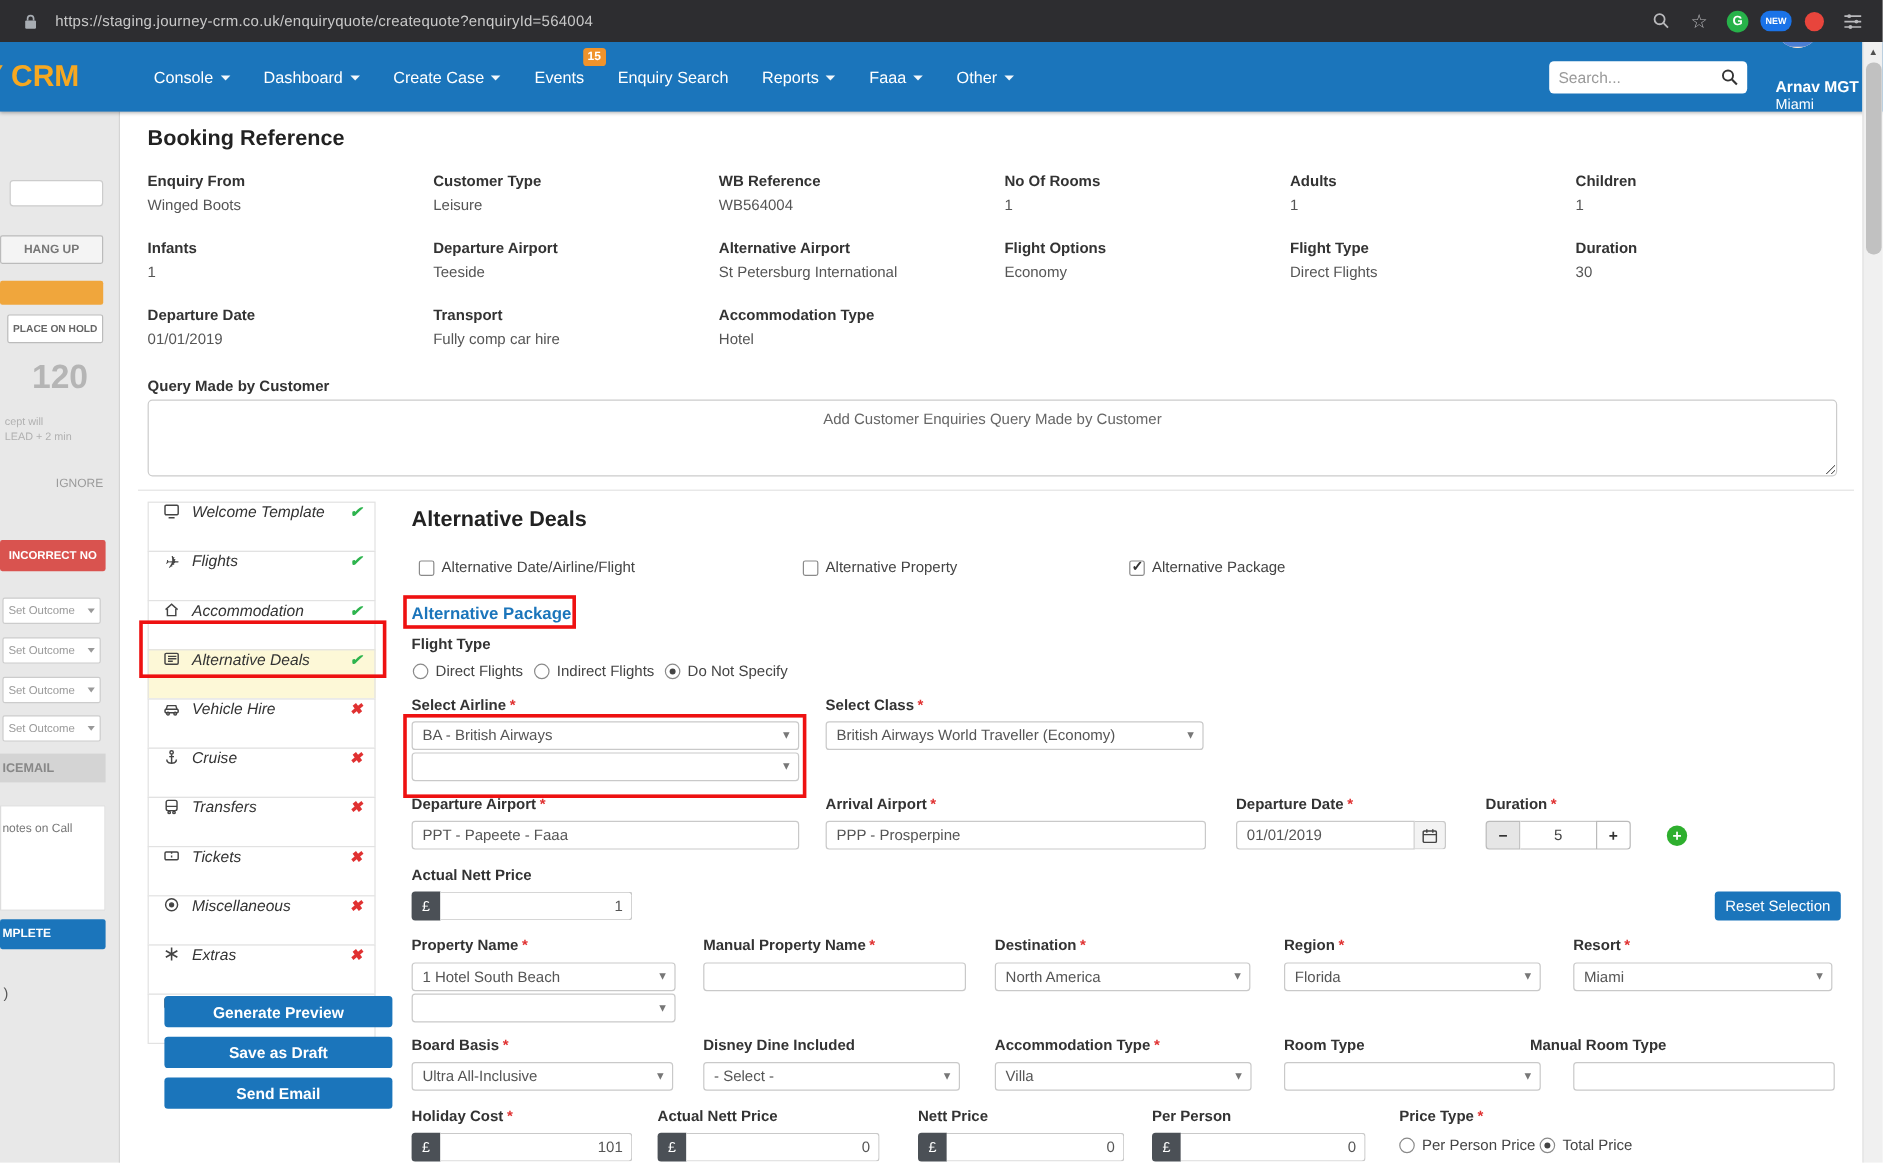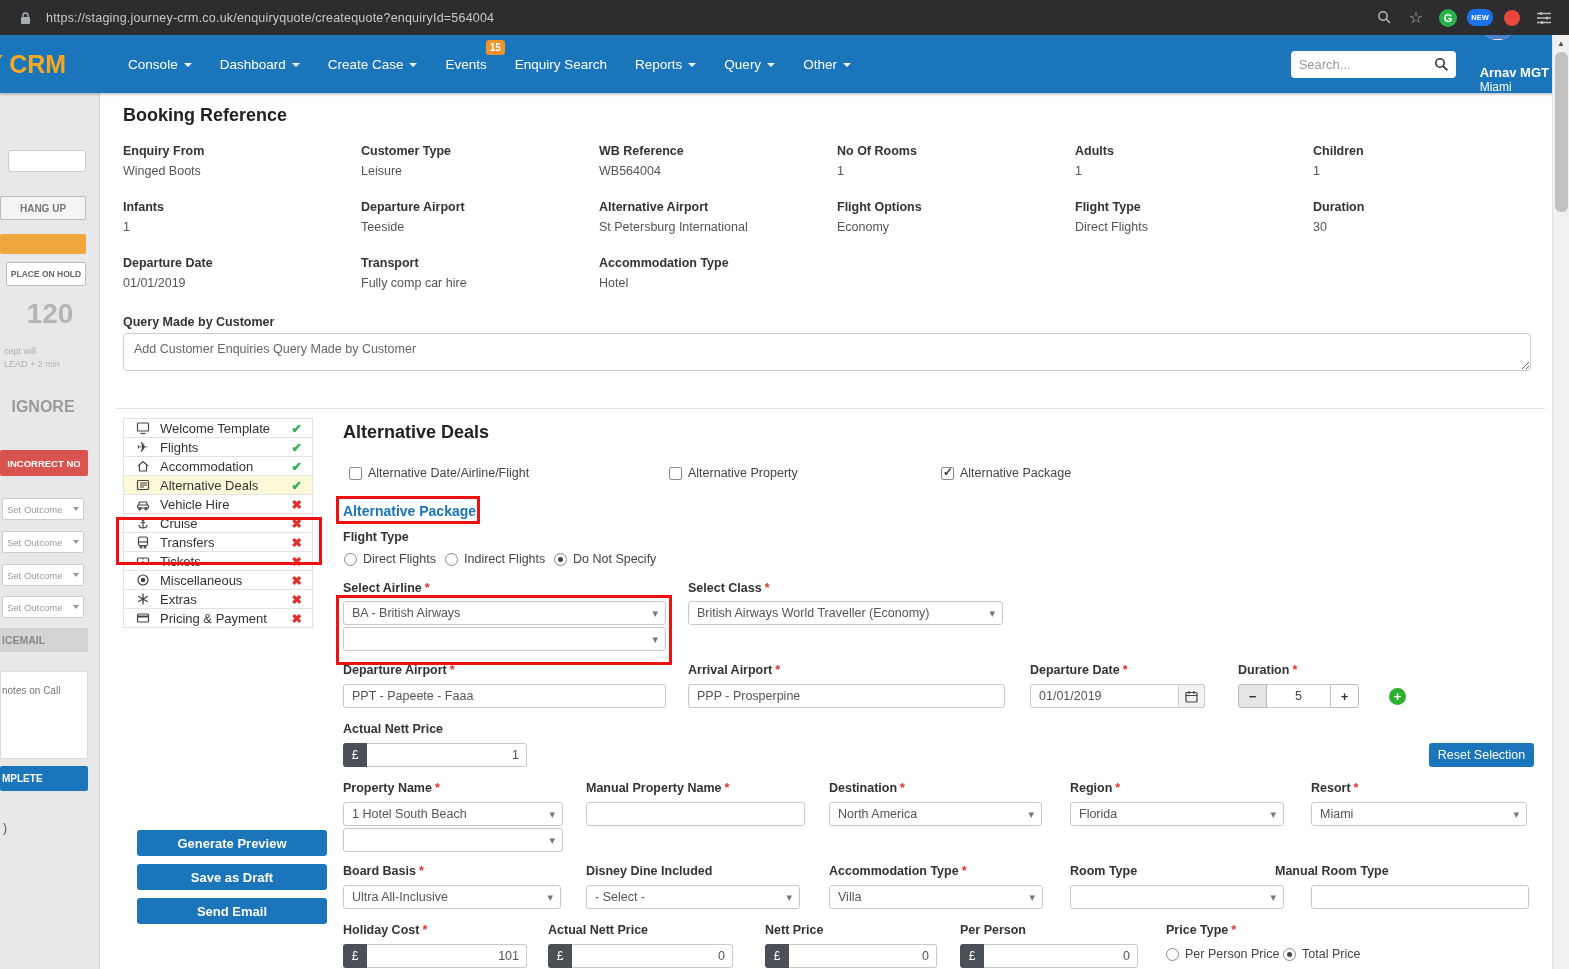--- a/index.html
+++ b/index.html
@@ -50,21 +50,21 @@
   .pp { position:absolute; }
   .pp-input { left:8px; top:57px; width:78px; height:22px; background:#fff; border:1px solid #ccc; border-radius:3px; }
   .pp-btn { display:flex; align-items:center; justify-content:center; font-weight:bold; cursor:pointer; }
   .pp-hang { left:0; top:103px; width:86px; height:24px; background:#f4f4f4; border:1px solid #bbb;
     color:#777; font-size:10px; border-radius:2px; }
   .pp-task { left:0; top:141px; width:86px; height:20px; background:#f0a63c; border-radius:2px; }
   .pp-hold { left:6px; top:169px; width:80px; height:24px; background:#fff; border:1px solid #bbb;
     color:#666; font-size:8.5px; border-radius:2px; }
   .pp-timer { left:0; top:205px; width:100px; text-align:center; font-size:28px; color:#b5b5b5; font-weight:bold; }
   .pp-note { left:4px; top:252px; font-size:9px; color:#b0b0b0; line-height:13px; }
-  .pp-ignore { left:0; top:305px; width:86px; text-align:center; font-size:16px; font-weight:bold; color:#9a9a9a; cursor:pointer; }
+  .pp-ignore { left:0; top:305px; width:86px; text-align:right; font-size:10px; font-weight:normal; color:#9a9a9a; cursor:pointer; }
   .pp-incorrect { left:0; top:357px; width:88px; height:26px; background:#d9534f; color:#fff; font-size:9.5px; border-radius:2px; }
   .pp-outcome { left:2px; width:82px; height:22px; background:#fff; border:1px solid #ccc; border-radius:2px;
     color:#999; font-size:9.5px; display:flex; align-items:center; padding:0 4px; cursor:pointer; }
   .pp-outcome .caret-d { margin-left:auto; width:0; height:0; border-left:3.5px solid transparent;
     border-right:3.5px solid transparent; border-top:4px solid #999; }
   .pp-vm { left:0; top:535px; width:88px; height:24px; background:#d4d4d4; color:#888; font-size:10.5px;
     font-weight:bold; display:flex; align-items:center; padding-left:2px; cursor:pointer; }
   .pp-notesbox { left:0; top:578px; width:88px; height:88px; background:#fff; border:1px solid #ddd; }
   .pp-notestxt { left:2px; top:592px; font-size:10px; color:#777; }
   .pp-complete { left:0; top:673px; width:88px; height:25px; background:#1b75bb; color:#fff; font-size:10px;
@@ -75,29 +75,29 @@
   .main { position:absolute; left:100px; top:93px; width:1452px; height:876px; background:#fff; overflow:hidden; }
   .sec-title { font-size:18px; font-weight:bold; color:#222; white-space:nowrap; }
   .lbl { font-weight:bold; font-size:12.5px; color:#333; white-space:nowrap; }
   .req { color:#e03131; margin-left:3px; }
   .val { font-size:12.5px; color:#555; white-space:nowrap; }
 
   .bk-grid { position:absolute; left:23px; top:51px; width:1411px; display:grid;
     grid-template-columns:repeat(5, 238px) 1fr; row-gap:22px; }
   .bk-cell .lbl { margin-bottom:6px; }
 
-  .query-ta { position:absolute; left:23px; top:240px; width:1408px; height:38px; border:1px solid #ccc;
-    border-radius:4px; padding:8px 10px; font-size:12.5px; color:#555; font-family:inherit; }
+  .query-ta { position:absolute; left:23px; top:240px; width:1408px; height:64px; border:1px solid #ccc;
+    border-radius:4px; padding:8px 10px; font-size:12.5px; color:#555; font-family:inherit;text-align:center; }
   .query-ta::placeholder { color:#666; }
   .divider { position:absolute; left:15px; top:315px; width:1430px; border-top:1px solid #e3e3e3; }
 
   
   .tabs { position:absolute; left:23px; top:325px; width:190px; height:551px; }
-  .tab { height:20px; border:1px solid #e2e2e2; margin-top:-1px; display:flex; align-items:center;
-    padding:0 10px; gap:9px; background:#fff; font-size:13px; color:#333; cursor:pointer; }
+  .tab { height:42px; border:1px solid #e2e2e2; margin-top:-1px; display:flex; align-items:flex-start;
+    padding:0 10px; gap:9px; background:#fff; font-size:13px; color:#333; cursor:pointer;font-style:italic; }
   .tab:first-child { margin-top:0; }
   .tab.active { background:#fdf8d7; }
   .ticon { width:17px; text-align:center; color:#444; font-size:14px; display:flex; justify-content:center; }
   .status { margin-left:auto; font-weight:bold; font-size:12.5px; }
   .status.ok { color:#2eb44e; }
   .status.no { color:#e03131; }
   .tab-btn { position:absolute; left:0; width:190px; height:26px;margin-left:14px; }
   .btn-blue { background:#1b75bb; color:#fff; border:none; border-radius:3px; font-size:13px;
     font-family:inherit; cursor:pointer; }
 
@@ -211,21 +211,21 @@
         <span class="badge-events">15</span>
       </div>
     <div class="mi">
         <span>Enquiry Search</span>
       </div>
     <div class="mi">
         <span>Reports</span>
         <span class="caret-w"></span>
       </div>
     <div class="mi">
-        <span>Query</span>
+        <span>Faaa</span>
         <span class="caret-w"></span>
       </div>
     <div class="mi">
         <span>Other</span>
         <span class="caret-w"></span>
       </div>
   </nav>
   <div class="nav-search">
     <input placeholder="Search..." style="">
     <span class="mag">

